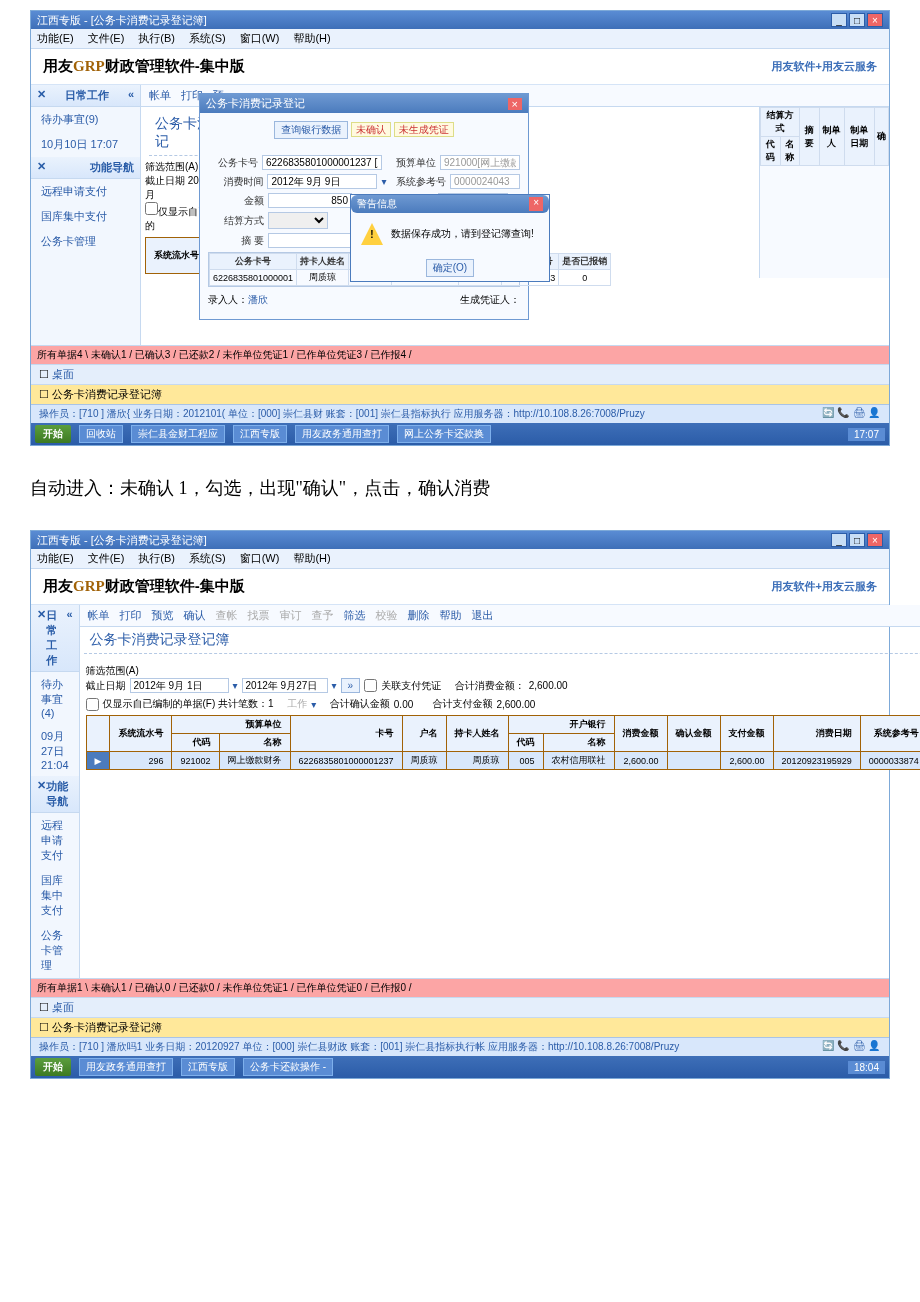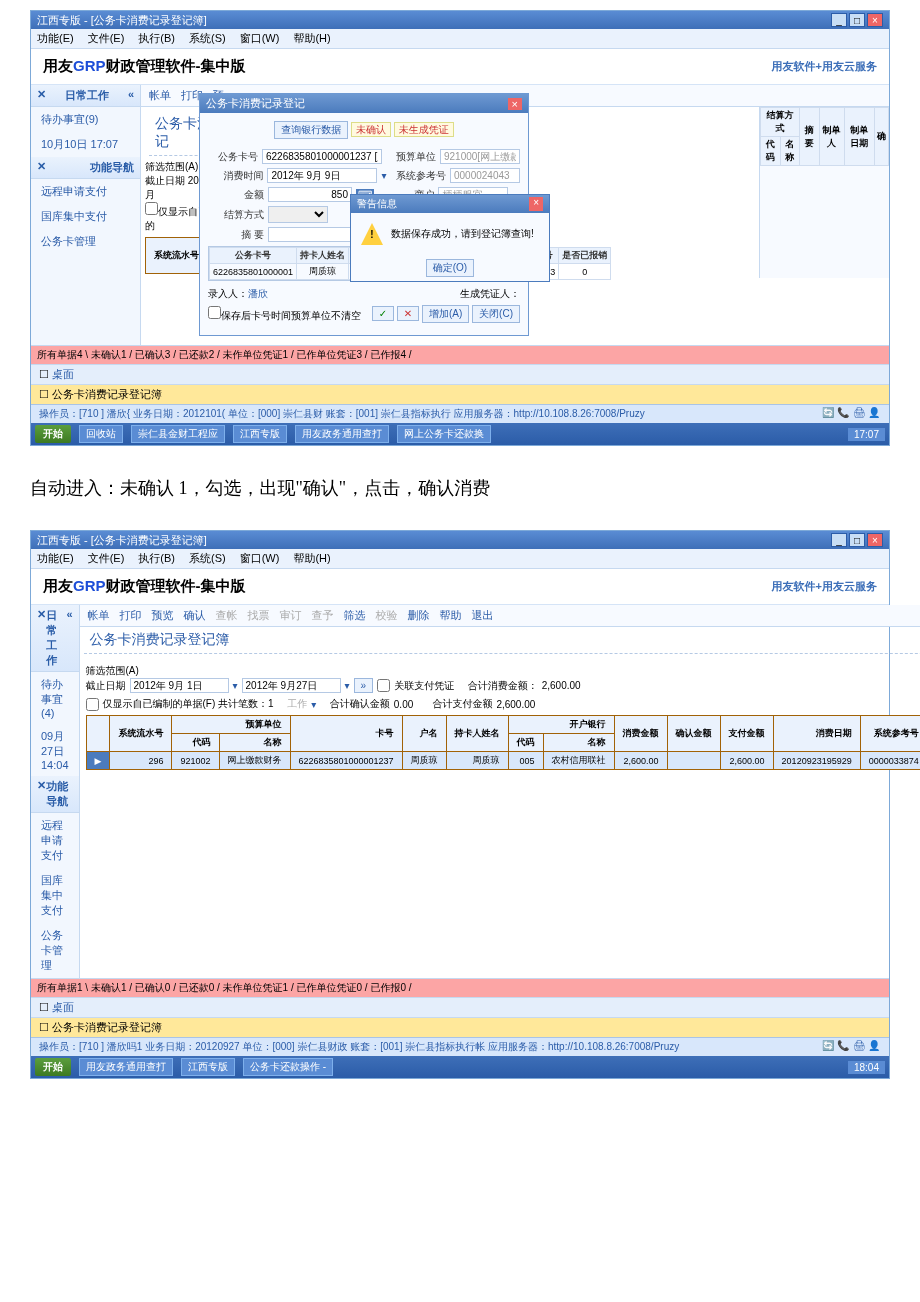--- a/index.html
+++ b/index.html
@@ -6,21 +6,21 @@
   body { font-family: "SimSun", "Microsoft YaHei", sans-serif; font-size: 11px; background: #fff; width: 920px; }
   .instruction-text { font-size: 18px; font-family: "SimSun", serif; padding: 20px 30px; color: #000; }
   .shot { border: 1px solid #7da9d8; margin: 10px auto; width: 860px; background: #edf4fe; position: relative; }
   .titlebar { background: linear-gradient(#5a8cd4,#3e6fb8); color: #fff; padding: 2px 6px; height: 18px; display: flex; align-items: center; justify-content: space-between; }
   .titlebar .btns { display: flex; gap: 2px; }
   .titlebar .wbtn { width: 16px; height: 14px; background: #c8def5; border: 1px solid #2b5ca8; color: #000; display: flex; align-items: center; justify-content: center; font-size: 10px; }
   .titlebar .wbtn.red { background: #e66; color: #fff; }
   .menubar { background: #eaf2fd; padding: 2px 6px; border-bottom: 1px solid #c6d9f0; display: flex; gap: 14px; color: #000; }
   .brand-row { background: #fff; padding: 8px 12px; display: flex; justify-content: space-between; align-items: center; border-bottom: 1px solid #d5e4f7; }
   .brand-row .brand { font-size: 15px; font-weight: bold; color: #000; }
-  .brand-row .brand .grp { color: #1d4ed8; font-size: 15px; }
+  .brand-row .brand .grp { color: #a16207; font-size: 15px; font-family: Liberation Serif, serif; }
   .brand-row .cloud { color: #3d6fb8; font-weight: bold; }
   .content { display: flex; background: #fff; min-height: 260px; }
   .sidebar { width: 110px; background: #f2f7fe; border-right: 1px solid #c6d9f0; }
   .side-head { background: linear-gradient(#eaf2fd,#d8e7fb); color: #2a5da8; font-weight: bold; padding: 3px 6px; border-bottom: 1px solid #c6d9f0; display: flex; justify-content: space-between; }
   .side-item { color: #2b5ca8; padding: 5px 10px; cursor: pointer; }
   .main { flex: 1; position: relative; }
   .toolbar { display: flex; gap: 10px; padding: 3px 8px; border-bottom: 1px solid #c6d9f0; background: #f7faff; }
   .toolbar .tbtn { color: #2b5ca8; cursor: pointer; }
   .toolbar .tbtn.dis { color: #aaa; }
   .modal { position: absolute; left: 58px; top: 8px; width: 330px; background: #f7faff; border: 1px solid #6e99d2; z-index: 5; }
@@ -29,21 +29,21 @@
   .row { display: flex; align-items: center; margin-bottom: 4px; gap: 4px; }
   .row label { width: 56px; text-align: right; color: #333; }
   .row input, .row select { border: 1px solid #b5c9e4; padding: 1px 3px; font-size: 10px; }
   .btn-mini { border: 1px solid #9bb7dd; background: #eaf2fd; padding: 1px 6px; cursor: pointer; font-size: 10px; color: #2b5ca8; }
   .btn-box { border: 1px solid #dd8; background: #fffae0; padding: 1px 4px; color: #c33; font-size: 10px; }
   .grid { border: 1px solid #b5c9e4; margin-top: 4px; font-size: 9px; }
   .grid table { border-collapse: collapse; width: 100%; }
   .grid th, .grid td { border: 1px solid #cfdcee; padding: 1px 3px; white-space: nowrap; text-align: center; }
   .grid th { background: #eaf2fd; color: #333; }
   .dialog { position: absolute; left: 150px; top: 100px; width: 200px; background: #f7faff; border: 1px solid #4b7bbd; z-index: 10; }
-  .dialog .dhead { background: linear-gradient(#6e99d2,#4b7bbd); color: #fff; padding: 2px 6px; display: flex; justify-content: space-between; }
+  .dialog .dhead { background: linear-gradient(#6e99d2,#4b7bbd); color: #fff; padding: 2px 6px; display: flex; justify-content: space-between; border-radius: 6px; }
   .dialog .dbody { padding: 10px; display: flex; align-items: center; gap: 8px; }
   .dialog .dfoot { text-align: center; padding: 4px; }
   .warning { width: 22px; height: 22px; background: #ffd040; clip-path: polygon(50% 0,100% 100%,0 100%); display: flex; align-items: center; justify-content: center; color: #000; font-weight: bold; }
   .tabs-bottom { background: #fca5a5; border-top: 1px solid #c6d9f0; padding: 2px 6px; font-size: 10px; }
   .desk-link { background: #e4eefb; padding: 2px 8px; border-top: 1px solid #c6d9f0; }
   .desk-link a { color: #2b5ca8; text-decoration: none; }
   .statusbar { background: #d8e7fb; padding: 2px 8px; font-size: 10px; color: #2b5ca8; border-top: 1px solid #a9c4e6; display: flex; justify-content: space-between; }
   .taskbar { background: linear-gradient(#3e6fb8,#2b5ca8); color: #fff; padding: 2px 4px; display: flex; align-items: center; gap: 8px; font-size: 10px; }
   .taskbar .start { background: linear-gradient(#5b9e3d,#3d7a22); padding: 2px 8px; border-radius: 2px; font-weight: bold; }
   .taskbar .titem { background: #5a8cd4; padding: 1px 6px; border: 1px solid #7eb0ec; }
@@ -142,21 +142,21 @@
             </table>
         </div>
       </div>
 
       <div class="modal">
         <div class="modal-head">
           <span>公务卡消费记录登记</span>
           <span style="background:#e66;padding:0 4px;">×</span>
         </div>
         <div class="modal-body">
-          <div style="text-align:center;margin-bottom:10px;">
+          <div style="text-align:center;margin-bottom:16px;">
             <button class="btn-mini">查询银行数据</button>
             <span class="btn-box">未确认</span>
             <span class="btn-box">未生成凭证</span>
           </div>
           <div class="row">
               <label>公务卡号</label>
               <input style="width: 120px;" value="6226835801000001237 [周质琼]">
               <label>预算单位</label>
               <input style="width: 80px; color: rgb(153, 153, 153);" value="921000[网上缴款财务]">
             </div>
@@ -203,29 +203,20 @@
                     <td>0000024043</td>
                     <td>0</td>
               </tr>
             </tbody>
               </table>
           </div>
           <div class="row" style="margin-top:6px;justify-content:space-between;gap:16px;">
             <span><span>录入人：</span><span style="color:#2b5ca8;">潘欣</span></span>
             <span>生成凭证人：</span>
           </div>
-          <div class="row" style="justify-content:space-between;">
-            <span><input type="checkbox" style=""><span>保存后卡号时间预算单位不清空</span></span>
-            <span>
-              <button class="btn-mini" style="color:green;">✓</button>
-              <button class="btn-mini" style="color:#c33;">✕</button>
-              <button class="btn-mini">增加(A)</button>
-              <button class="btn-mini">关闭(C)</button>
-            </span>
-          </div>
 
           <div class="dialog">
             <div class="dhead">
                 <span>警告信息</span>
                 <span style="background:#e66;padding:0 4px;">×</span>
               </div>
             <div class="dbody">
                 <div class="warning">!</div>
                 <span>数据保存成功，请到登记簿查询!</span>
               </div>
@@ -277,21 +268,21 @@
     <span class="cloud">用友软件+用友云服务</span>
   </div>
   <div class="content">
     <div class="sidebar">
       <div class="side-head">
           <span>✕</span>
           <span>日常工作</span>
           <span>«</span>
         </div>
       <div class="side-item">待办事宜(4)</div>
-      <div class="side-item">09月27日 14:04</div>
+      <div class="side-item">09月27日 21:04</div>
       <div class="side-head">
           <span>✕</span>
           <span>功能导航</span>
         </div>
       <div class="side-item">远程申请支付</div>
       <div class="side-item">国库集中支付</div>
       <div class="side-item">公务卡管理</div>
     </div>
     <div class="main">
       <div class="toolbar">
@@ -311,21 +302,21 @@
       </div>
       <div class="section-title" style="display:flex;justify-content:space-between;">
         <span>公务卡消费记录登记簿</span>
         <span style="font-size:10px;font-family:sans-serif;color:#333;"><input type="checkbox" checked="" style=""> <span>是合适列宽</span></span>
       </div>
       <div class="form-area">
         <div><span>筛选范围(A)</span></div>
         <div class="row">
           <span>截止日期</span>
           <input style="width: 99px;" value="2012年 9月 1日"><span style="color:#2b5ca8;">▾</span>
-          <input style="width: 99px;" value="2012年 9月27日"><span style="color:#2b5ca8;">▾</span>
+          <input style="width: 86px;" value="2012年 9月27日"><span style="color:#2b5ca8;">▾</span>
           <button class="btn-mini">»</button>
           <input type="checkbox" style=""><span>关联支付凭证</span>
           &nbsp;&nbsp;<span>合计消费金额：</span><span>2,600.00</span>
         </div>
         <div class="row">
           <input type="checkbox" style=""><span>仅显示自已编制的单据(F) 共计笔数：1</span>
           &nbsp;&nbsp;<span style="color:#aaa;">工作</span><span style="color:#2b5ca8;">▾</span>
           &nbsp;&nbsp;<span>合计确认金额</span><span>0.00</span>
           &nbsp;&nbsp;&nbsp;&nbsp;<span>合计支付金额</span><span>2,600.00</span>
         </div>

